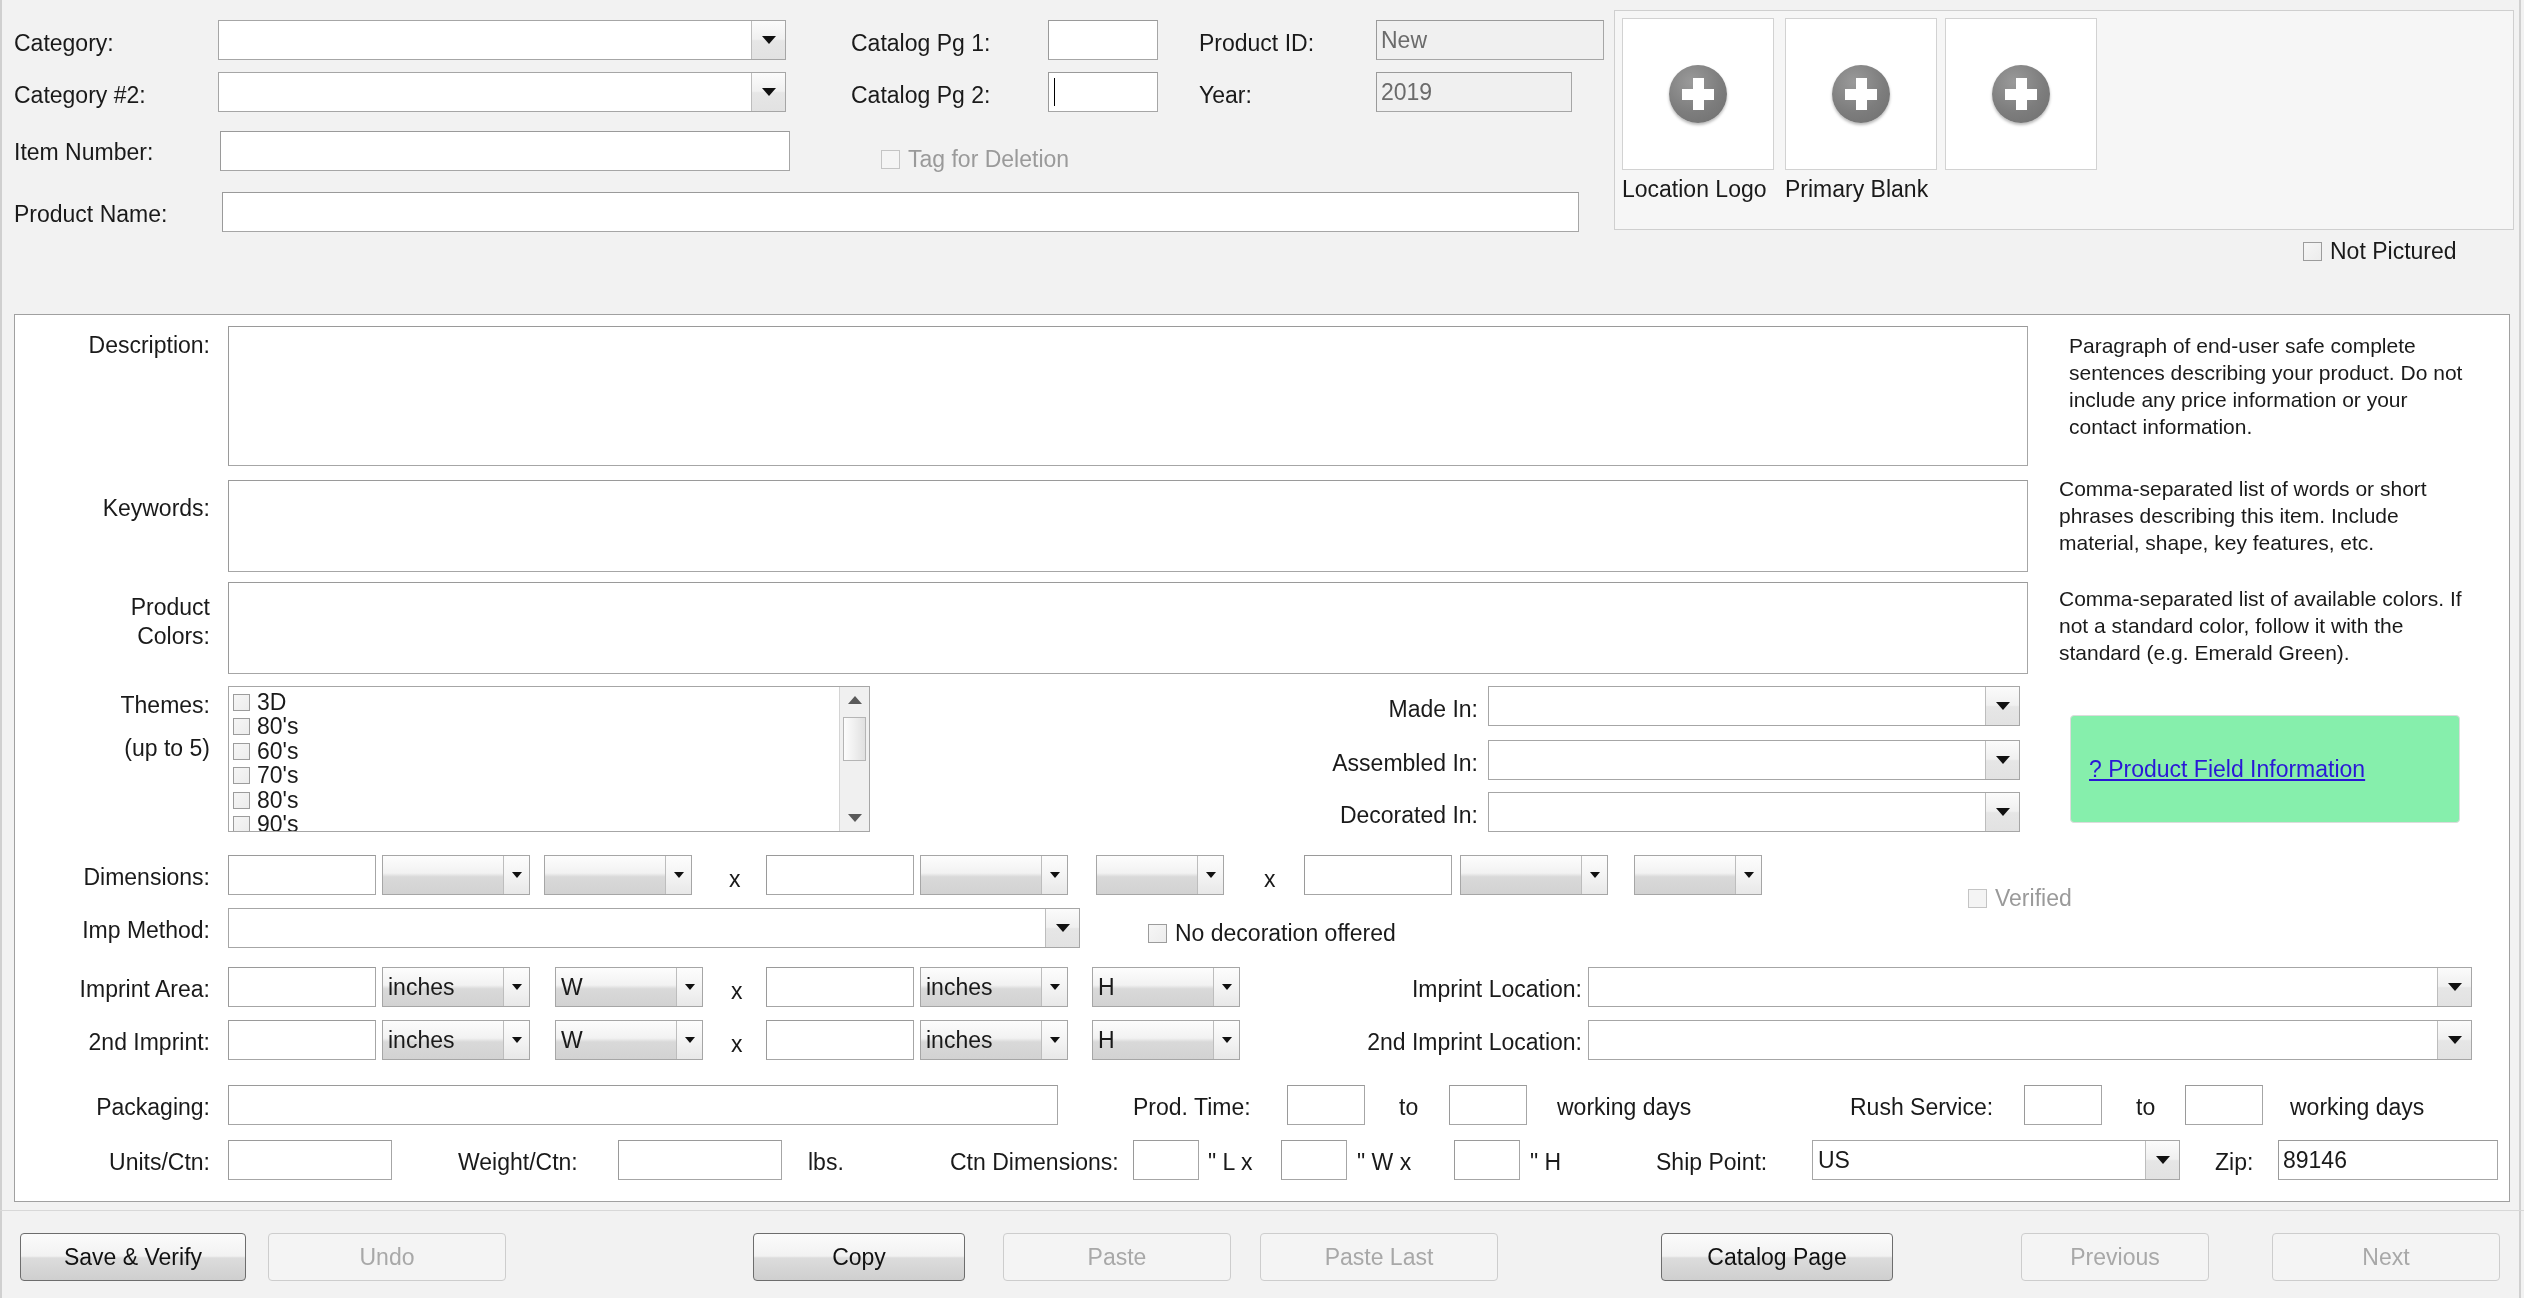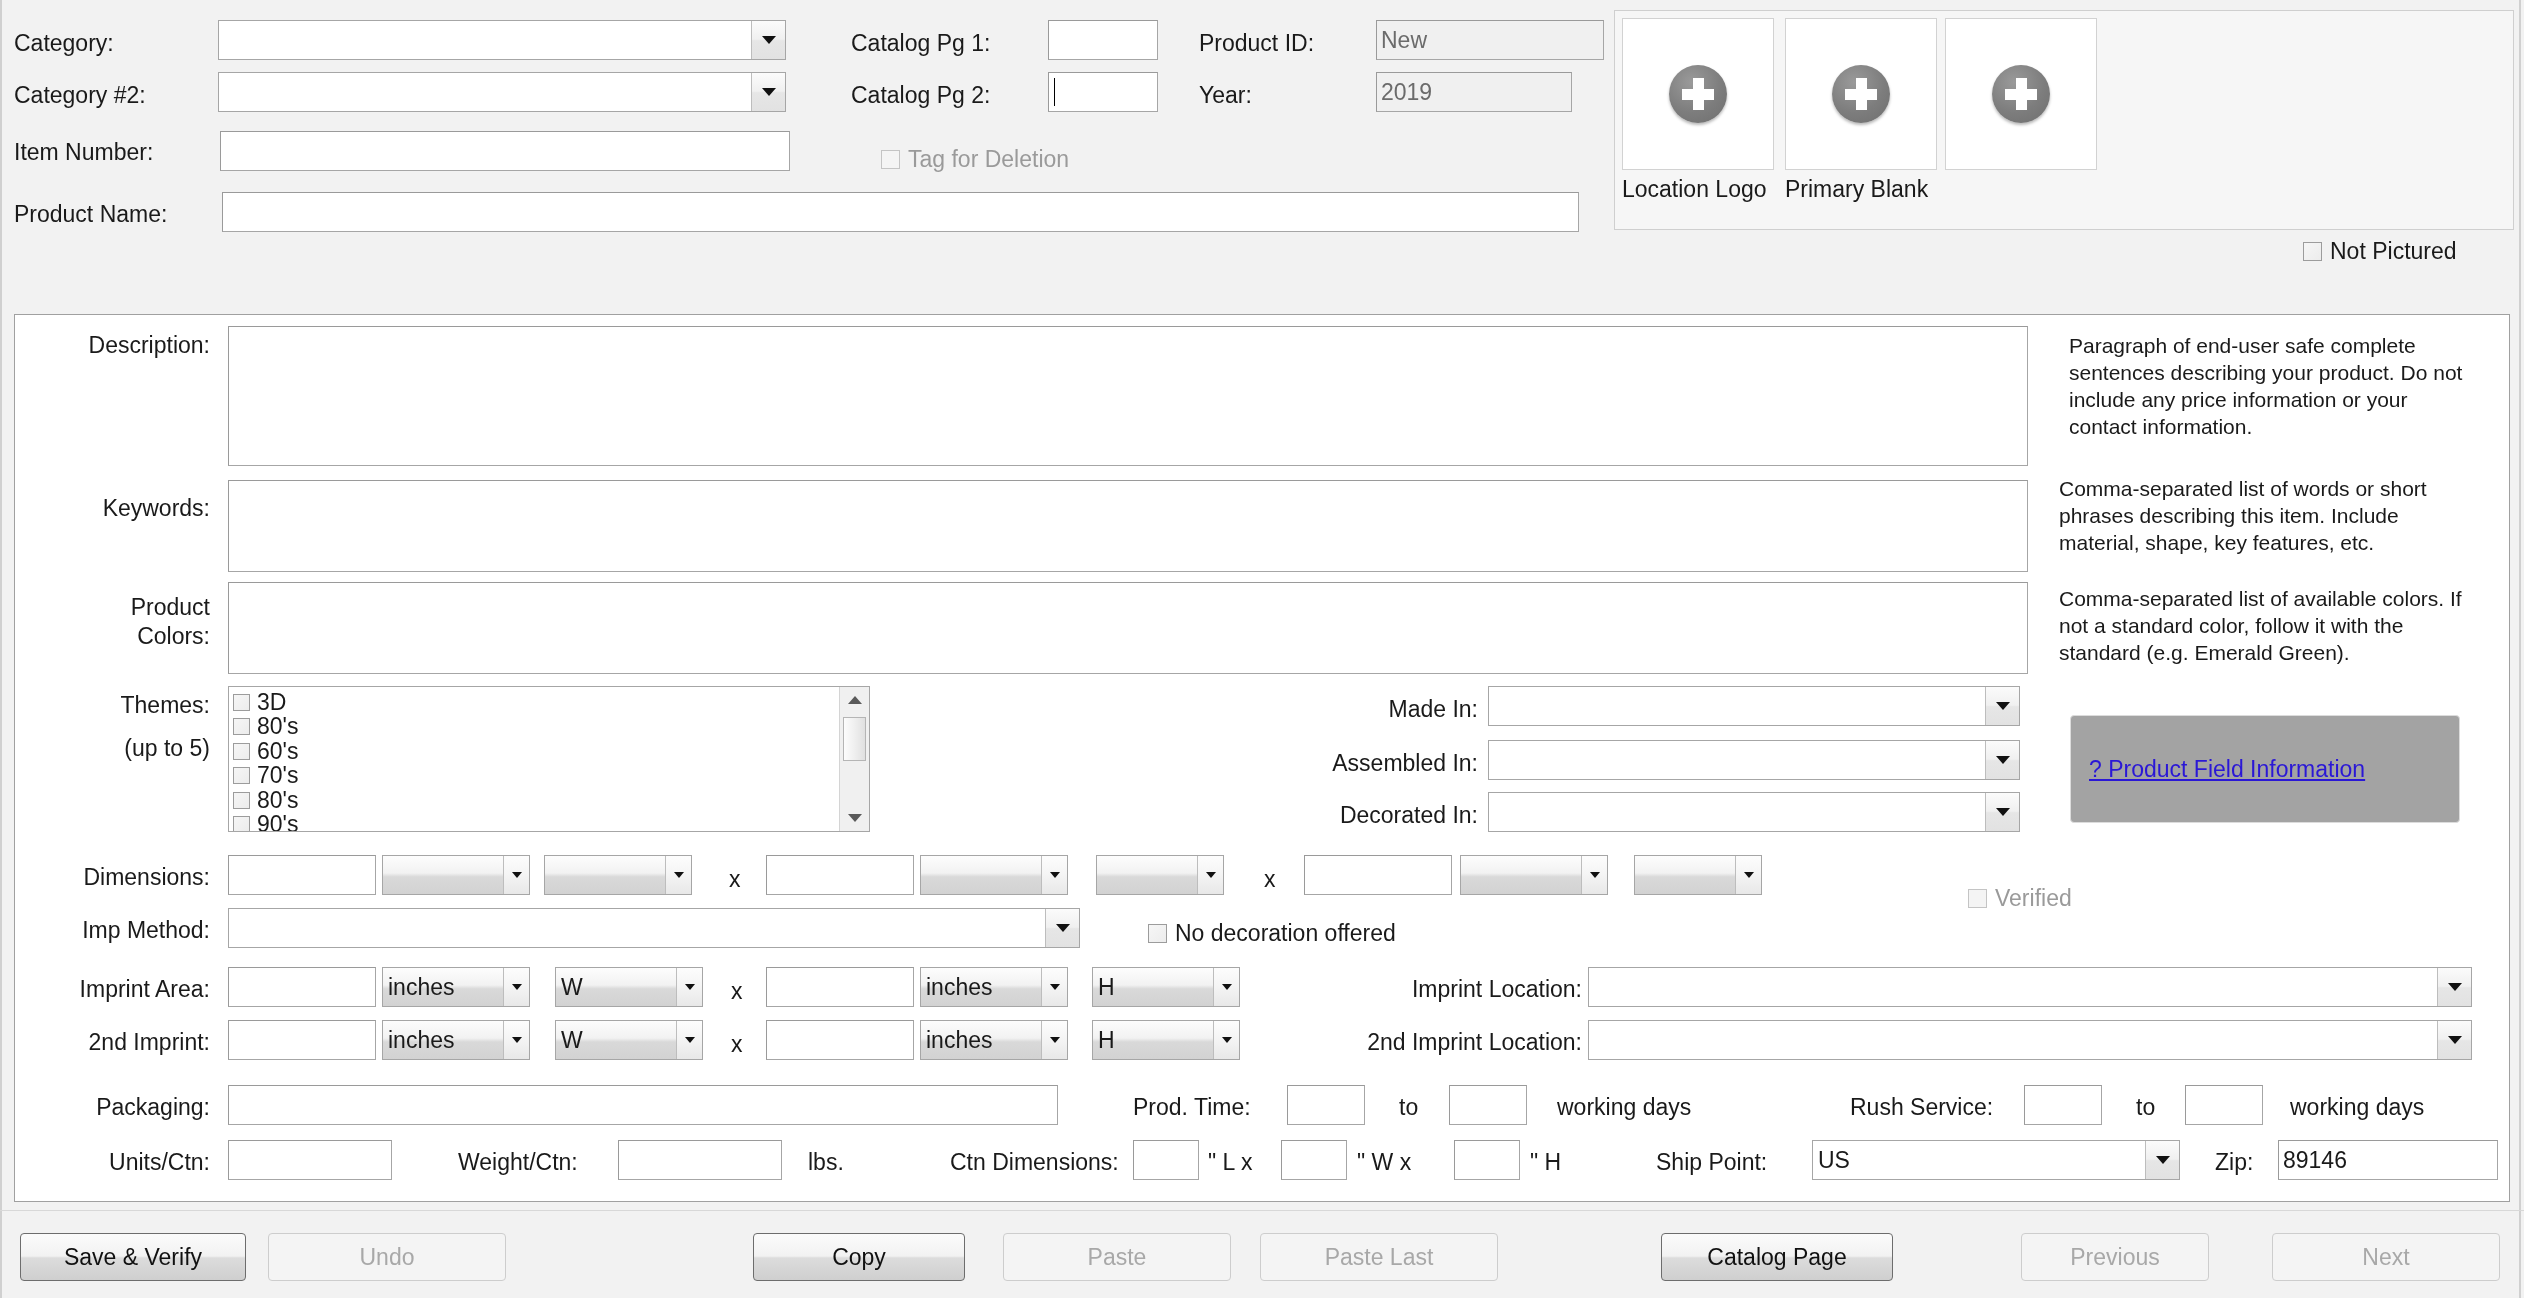--- a/index.html
+++ b/index.html
@@ -178,21 +178,21 @@
     color: #a8a8a8;
   }
 
   
   .help { position: absolute; font-size: 21px; line-height: 1.28; color: #1a1a1a; }
 
   .linkbox {
     position: absolute;
     border: 1px solid #dcdcdc;
     border-radius: 4px;
-    background: #a3a3a3;
+    background: #86efac;
     display: flex; align-items: center; text-align: right;
   }
   .linkbox a {
     margin-left: 18px;
     color: #2a17d6;
     text-decoration: underline;
     font-size: 23px;
   }
 
   .vline { position: absolute; background: #d0d0d0; }

